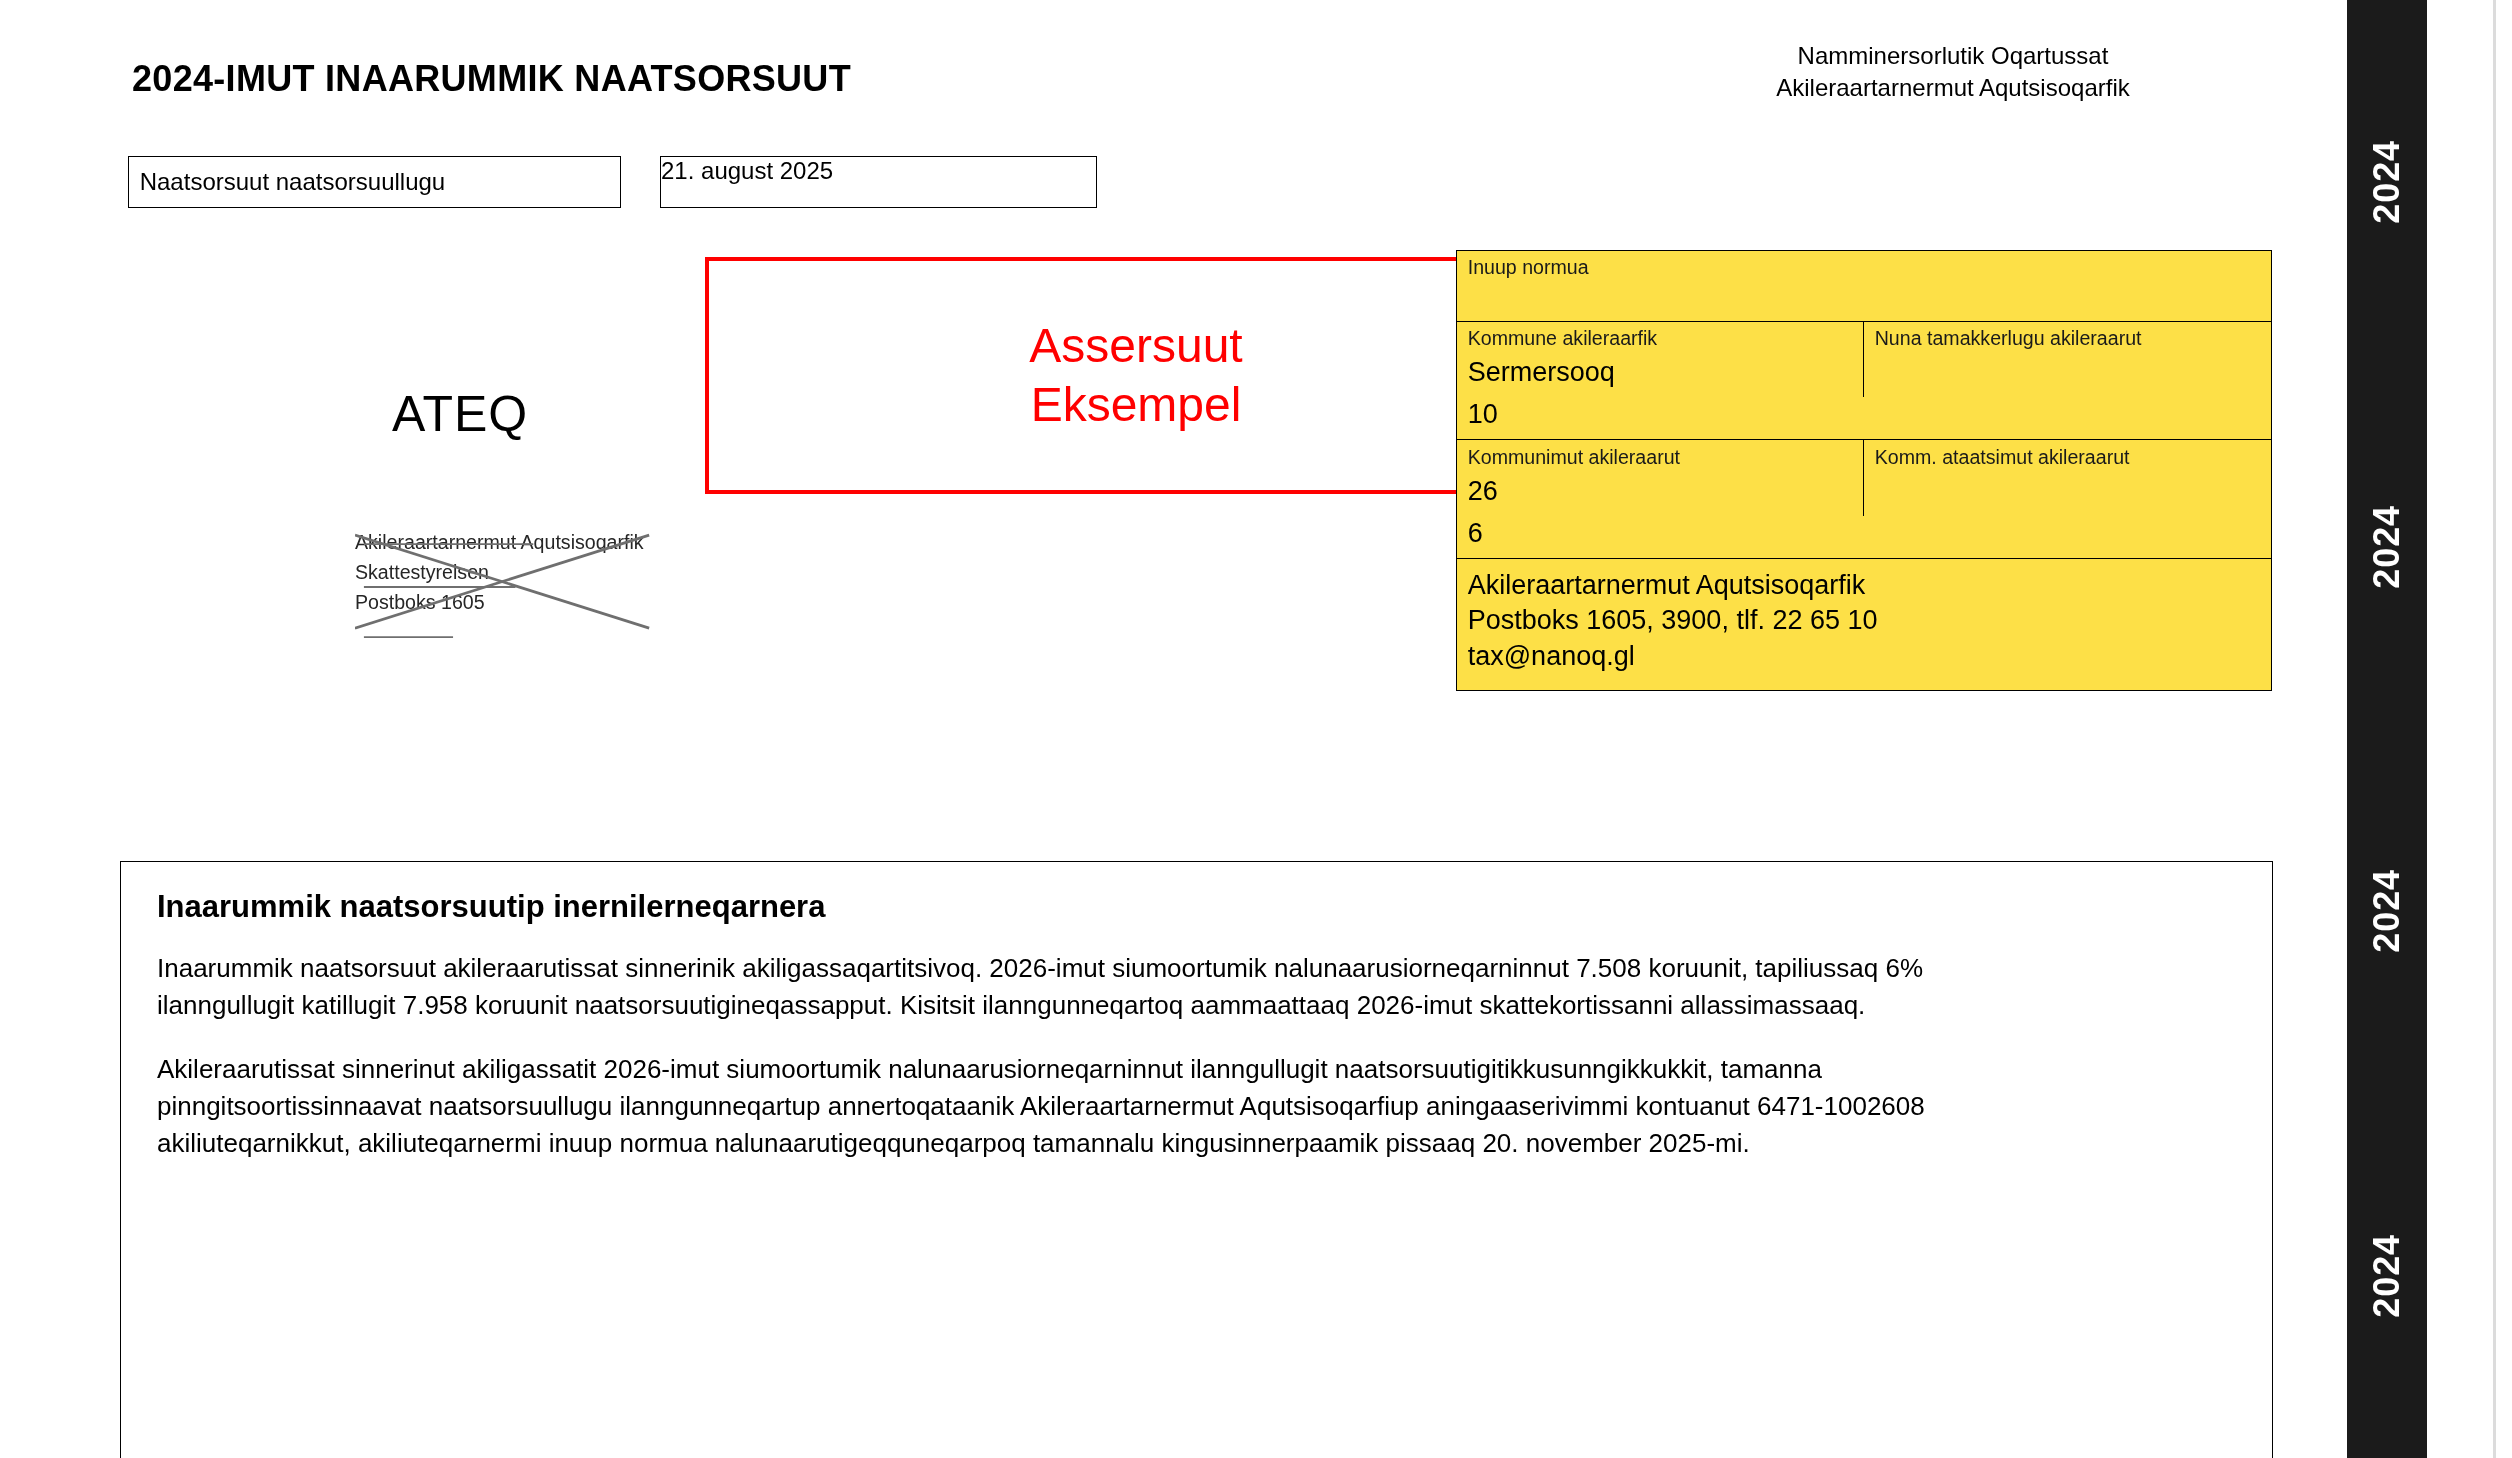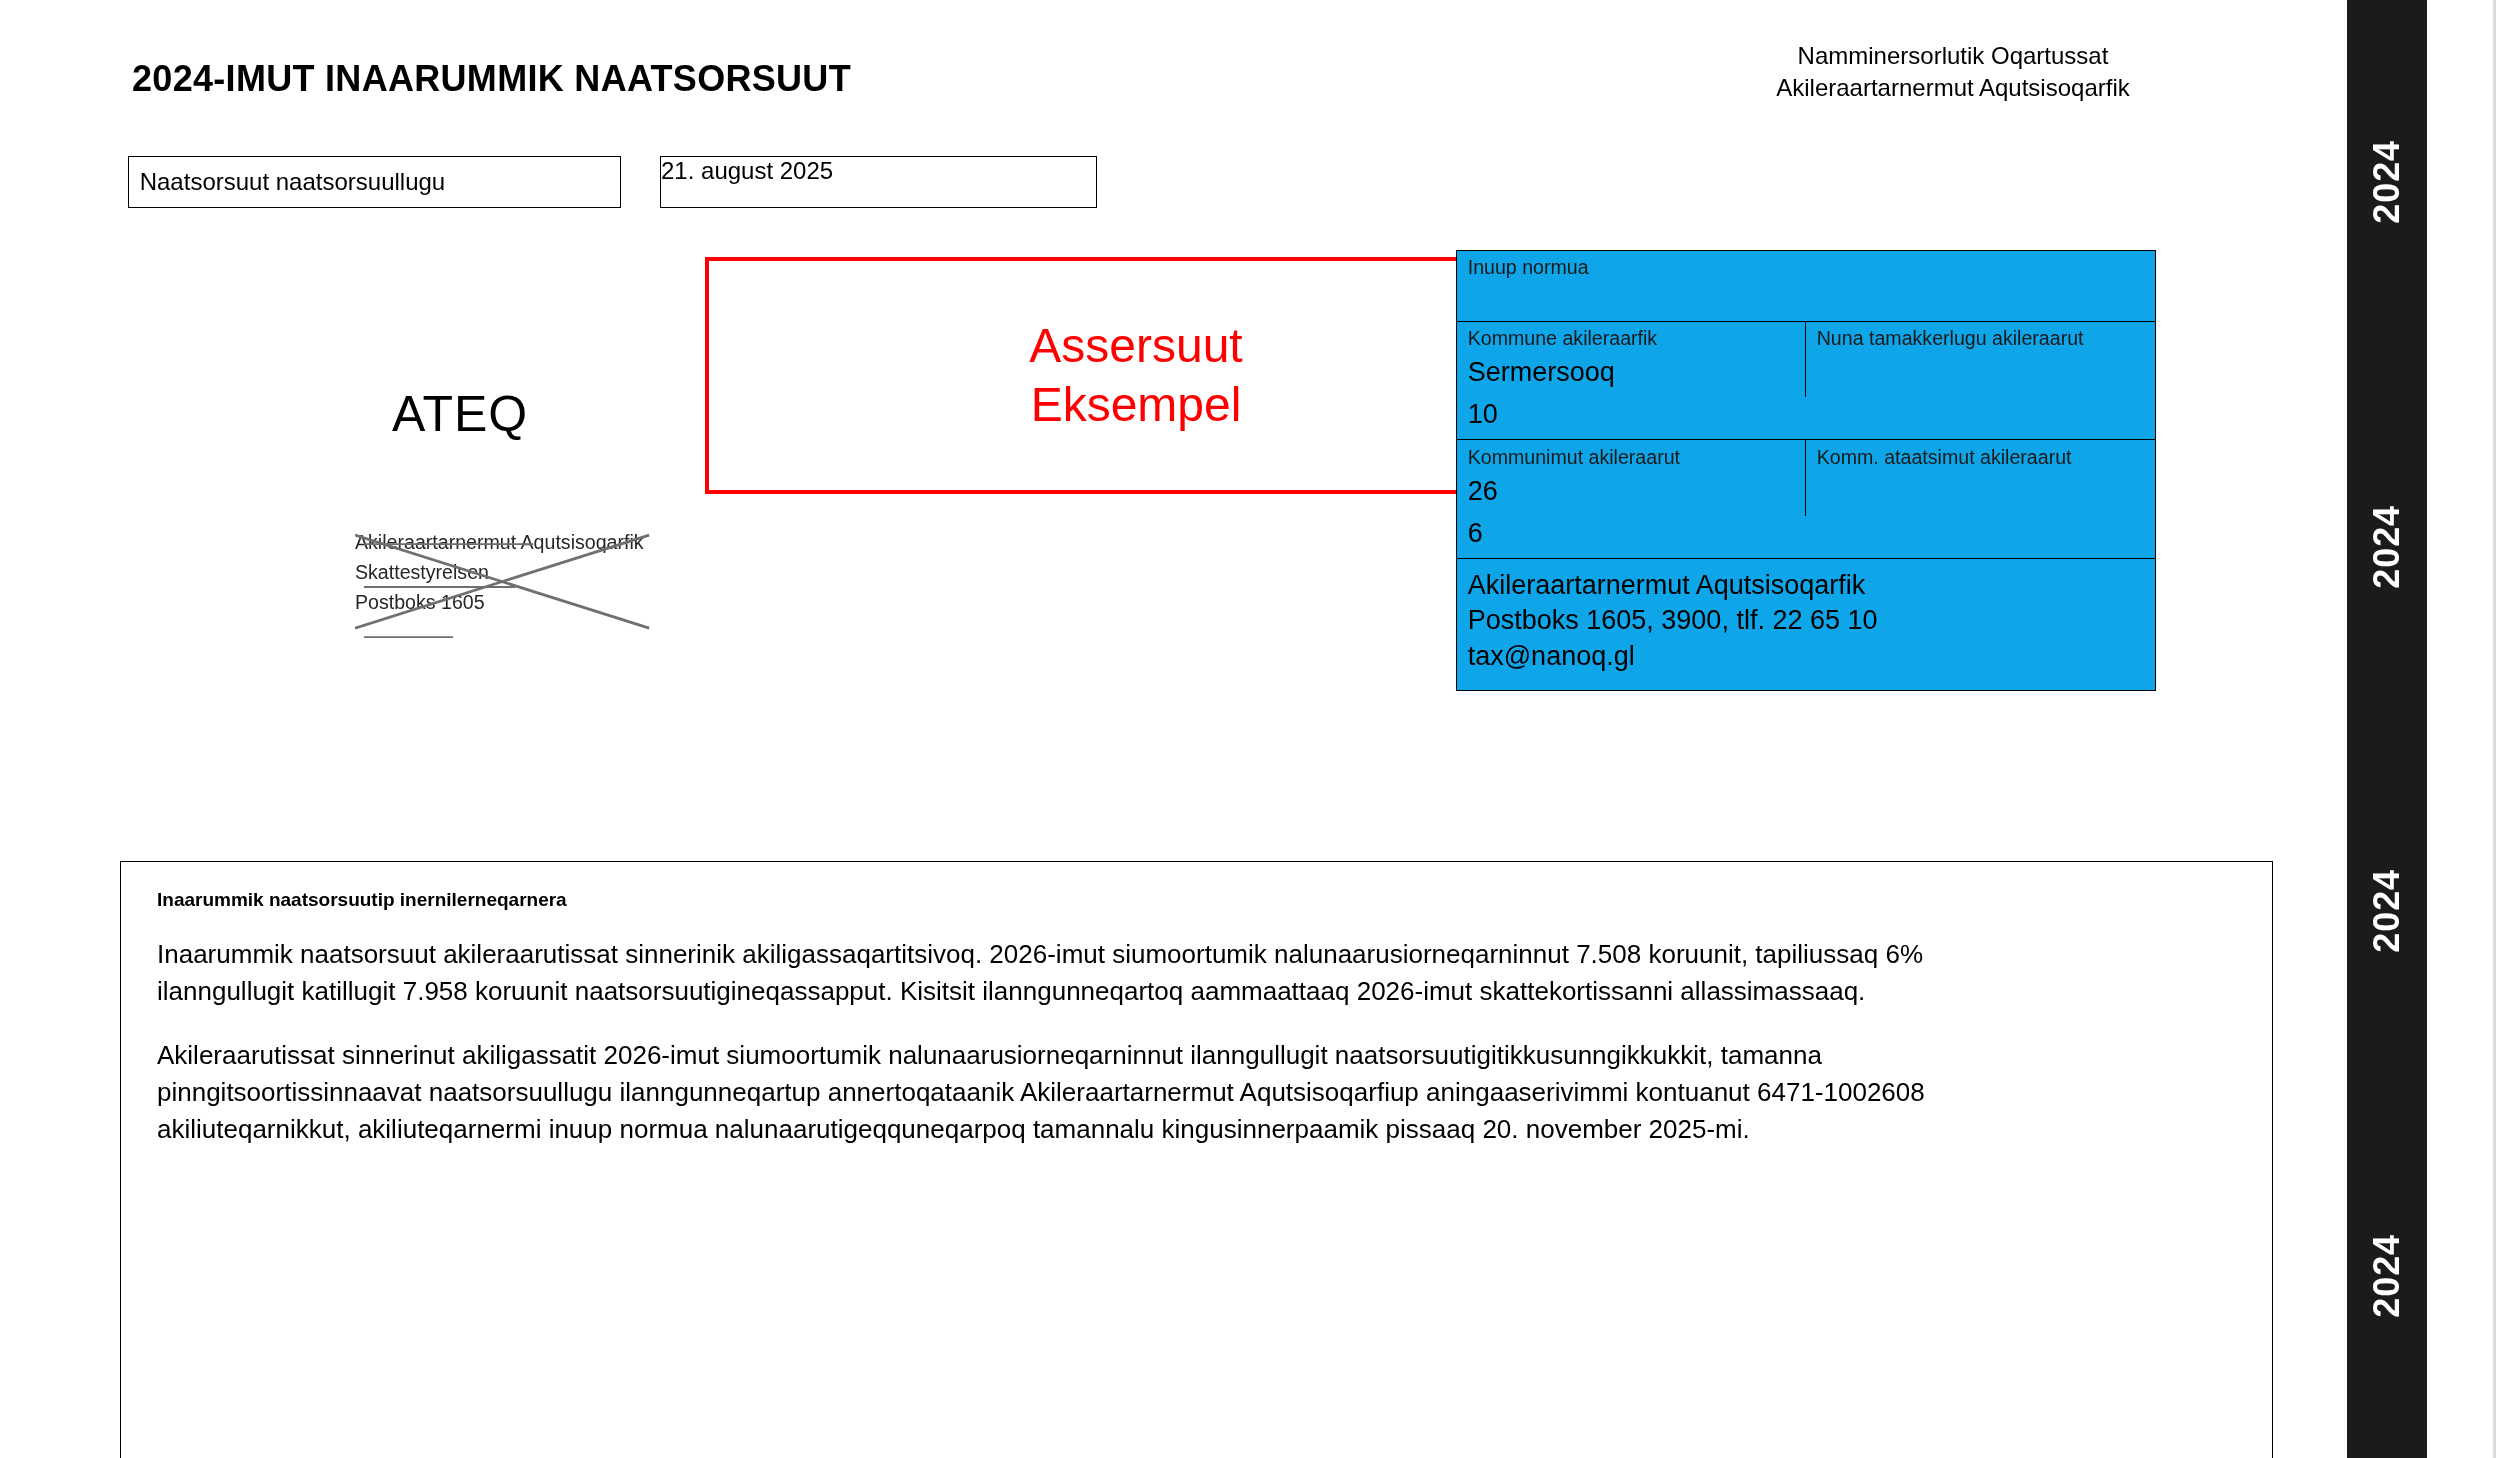--- a/index.html
+++ b/index.html
@@ -167,24 +167,24 @@
     width: 517px;
     height: 152px;
     pointer-events: none;
   }
 
   
   #info-table {
     position: absolute;
     left: 1456px;
     top: 250px;
-    width: 700px;
+    width: 816px;
     border: 1.8px solid #000;
     box-sizing: border-box;
-    background: #0ea5e9;
+    background: #fde047;
   }
   #info-table .row {
     display: flex;
     width: 100%;
     box-sizing: border-box;
   }
   #info-table .cell {
     box-sizing: border-box;
     padding: 5.4px 10.7px;
   }
@@ -218,21 +218,21 @@
     top: 861px;
     width: 2153px;
     height: 624px;
     border: 1.8px solid #000;
     box-sizing: border-box;
     padding: 27px 36px 0 36px;
     background: #fff;
   }
   #notice-box h2 {
     margin: 0 0 25px 0;
-    font-size: 19px;
+    font-size: 31px;
     font-weight: bold;
   }
   #notice-box p {
     margin: 0 0 27px 0;
     font-size: 26px;
     line-height: 1.42;
     max-width: 1784px;
   }
 </style>
 </head>

